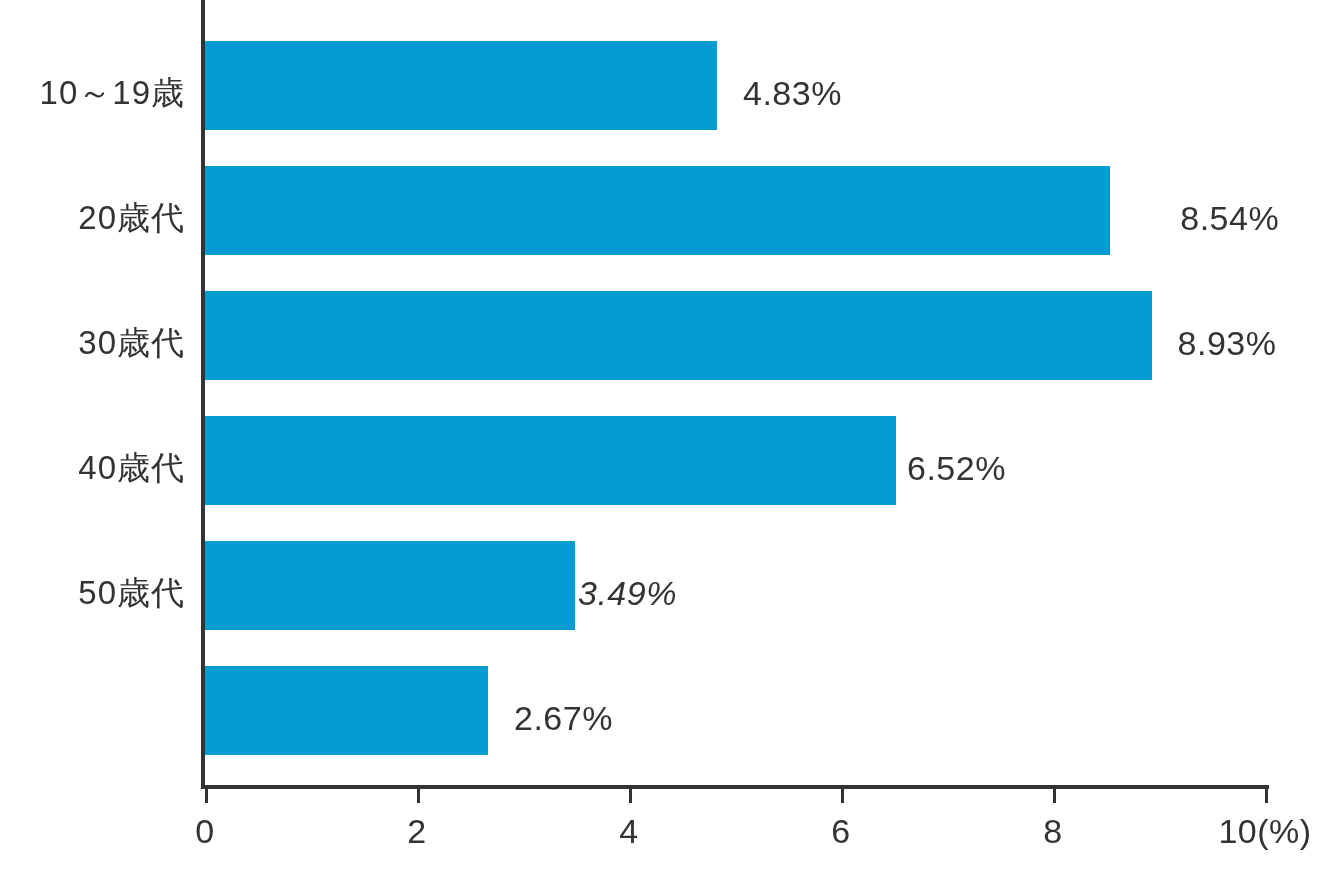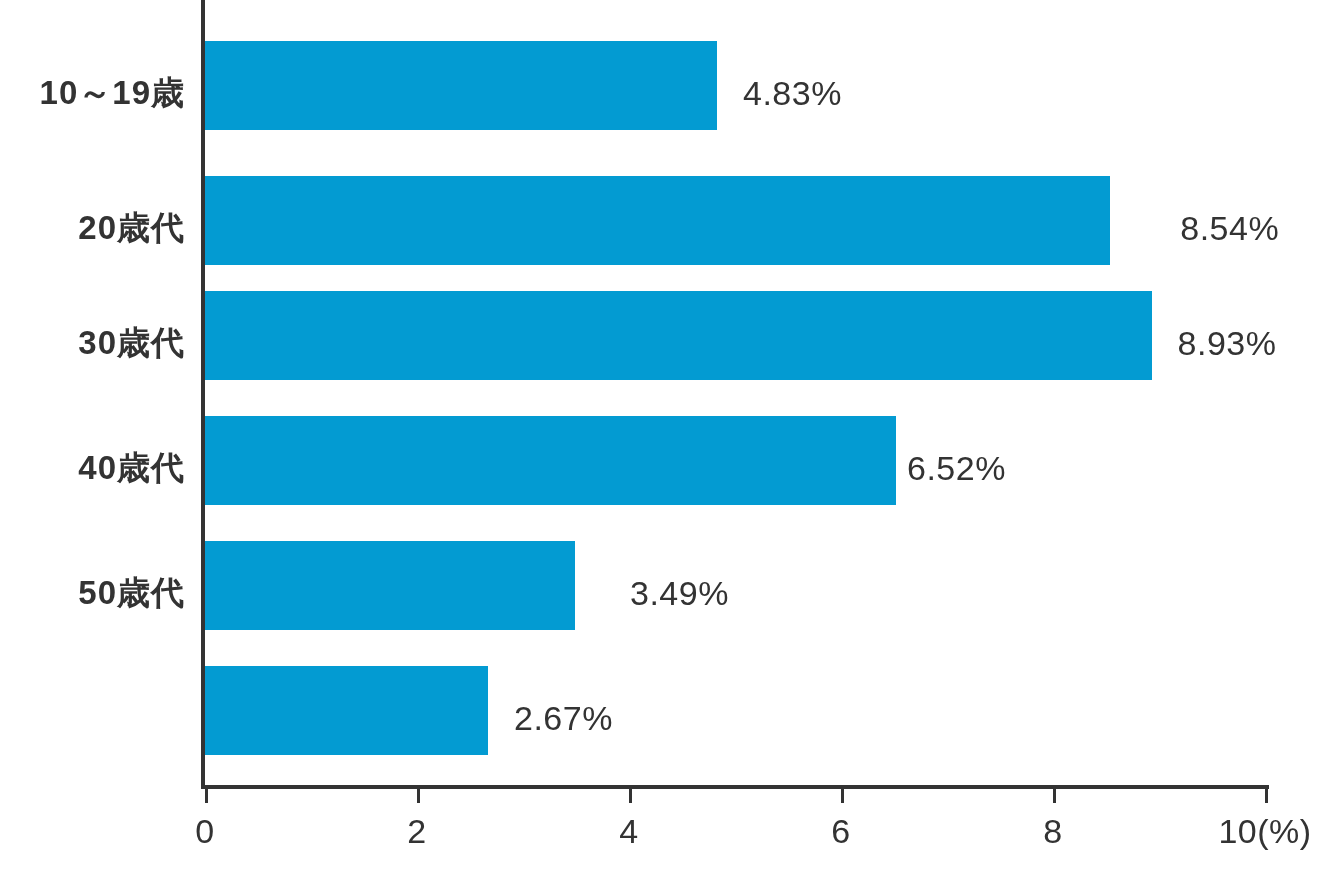--- a/index.html
+++ b/index.html
@@ -65,21 +65,20 @@
   .cat-label {
     position: absolute;
     right: 1135px;           
     top: 50%;
     transform: translateY(-50%);
     font-size: 33px;
     color: #333333;
     white-space: nowrap;
     text-align: right;
     letter-spacing: 1px;
-    font-weight: bold;
   }
   .bar {
     position: absolute;
     left: 205px;
     top: 11px;
     height: 89px;
     background: #039BD2;
   }
   .value-label {
     position: absolute;
@@ -98,39 +97,39 @@
 
   <div class="y-axis-spine"></div>
   <div class="x-axis-spine"></div>
 
   <div id="rows-container">
       <div class="row" style="top: 30px;">
         <div class="cat-label">10～19歳</div>
         <div class="bar" style="width: 511.98px; background: rgb(3, 155, 210);"></div>
         <div class="value-label" style="left: 742.98px;">4.83%</div>
       </div>
-      <div class="row" style="top: 165px;">
+      <div class="row" style="top: 155px;">
         <div class="cat-label">20歳代</div>
         <div class="bar" style="width: 905.24px; background: rgb(3, 155, 210);"></div>
         <div class="value-label" style="left: 1136.24px; margin-left: 44px;">8.54%</div>
       </div>
       <div class="row" style="top: 280px;">
         <div class="cat-label">30歳代</div>
         <div class="bar" style="width: 946.58px; background: rgb(3, 155, 210);"></div>
         <div class="value-label" style="left: 1177.58px;">8.93%</div>
       </div>
       <div class="row" style="top: 405px;">
         <div class="cat-label">40歳代</div>
         <div class="bar" style="width: 691.12px; background: rgb(3, 155, 210);"></div>
         <div class="value-label" style="left: 907px;">6.52%</div>
       </div>
       <div class="row" style="top: 530px;">
         <div class="cat-label">50歳代</div>
         <div class="bar" style="width: 369.94px; background: rgb(3, 155, 210);"></div>
-        <div class="value-label" style="left: 630px;">3.49%</div>
+        <div class="value-label" style="left: 578px; font-style: italic;">3.49%</div>
       </div>
       <div class="row" style="top: 655px;">
         <div class="bar" style="width: 283.02px; background: rgb(3, 155, 210);"></div>
         <div class="value-label" style="left: 514.02px;">2.67%</div>
       </div>
     </div>
 
   <div id="ticks-container">
       <div class="tick" style="left: 205px;"></div>
       <div class="tick-label" style="left: 205px;">0</div>

